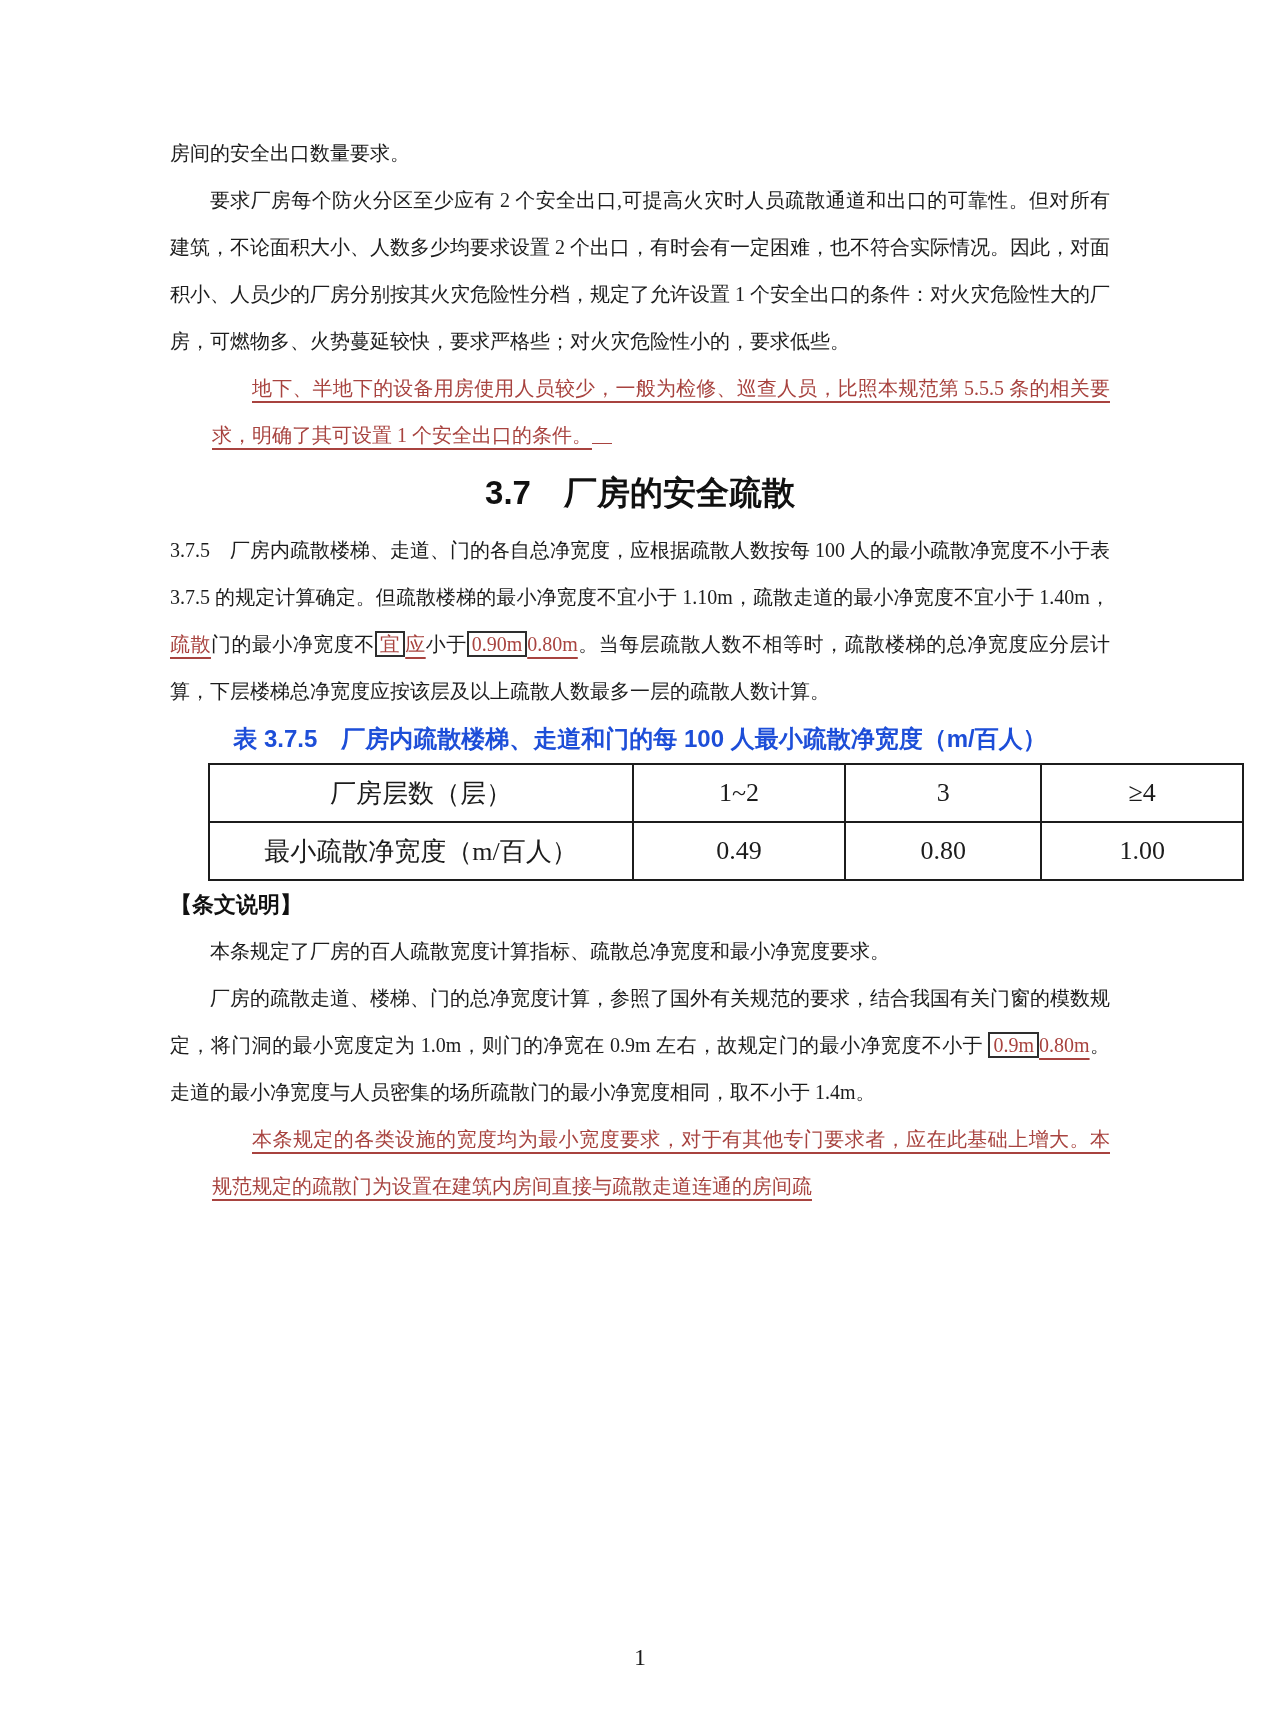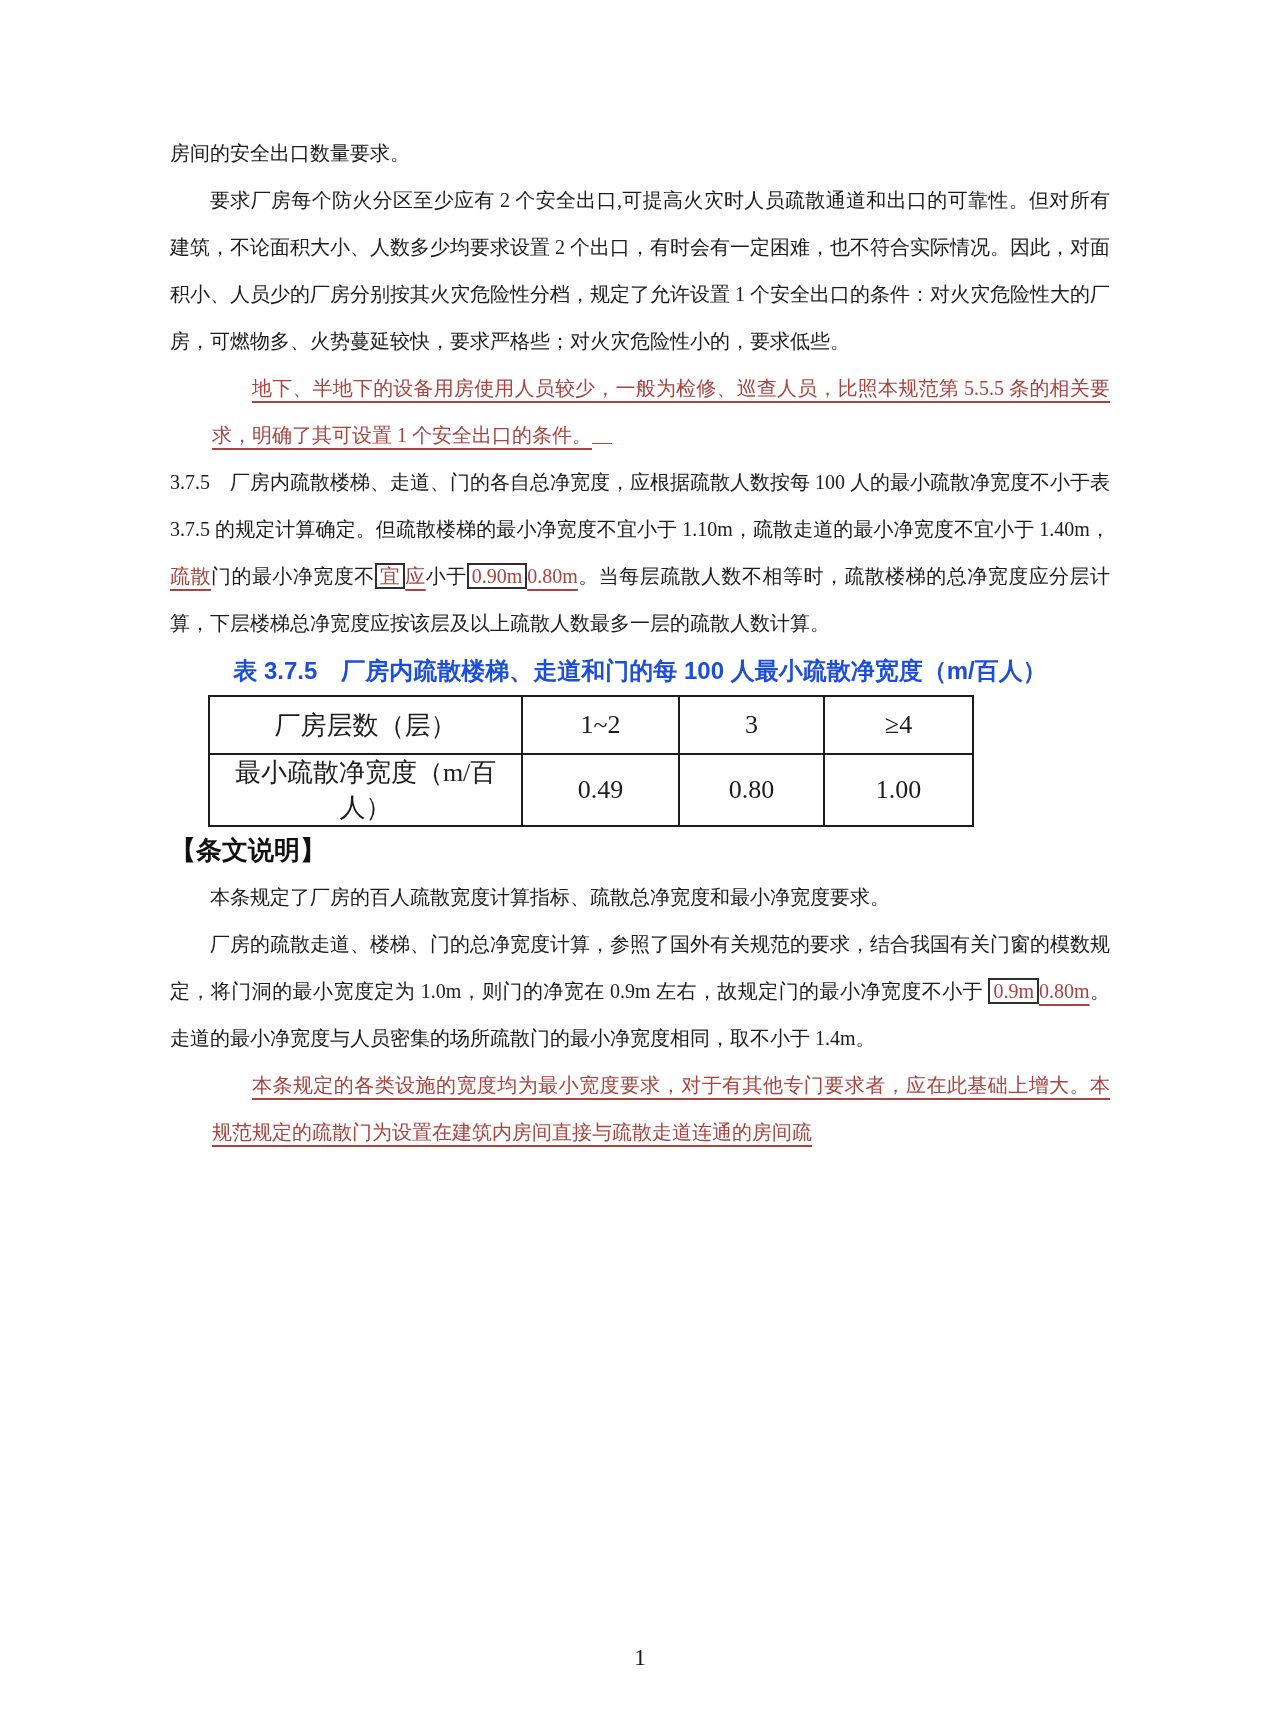--- a/index.html
+++ b/index.html
@@ -51,49 +51,50 @@
     font-weight:bold;font-size:33px;line-height:52px;
     text-align:center;margin:8px 0 8px 0;color:#111;
   }
   .tbl-title{
     font-family:"Liberation Sans","DejaVu Sans",sans-serif;
     font-weight:bold;font-size:24px;line-height:44px;
     text-align:center;margin-top:2px;color:#1d4ed8;
   }
   table.spec{
     border-collapse:collapse;
-    width:766px;margin-left:38px;margin-top:2px;
+    width:1036px;margin-left:38px;margin-top:2px;
     table-layout:fixed;
   }
   table.spec td{
     border:2px solid #1c1c1c;
     text-align:center;vertical-align:middle;
     font-size:26px;height:56px;padding:0 4px;
   }
   col.c1{width:41%;} col.c2{width:20.5%;} col.c3{width:19%;} col.c4{width:19.5%;}
   .h-explain{
     font-family:"Liberation Sans","DejaVu Sans",sans-serif;
-    font-weight:bold;font-size:26px;line-height:47px;color:#111;
+    font-weight:bold;font-size:22px;line-height:47px;color:#111;
   }
   .page-num{
     position:absolute;left:0;right:0;bottom:48px;
     text-align:center;font-size:24px;color:var(--ink);
   }
 </style>
 </head>
 <body>
 
 <main class="content">
 
   <p class="body">房间的安全出口数量要求。</p>
 
   <p class="body indent">要求厂房每个防火分区至少应有 2 个安全出口,可提高火灾时人员疏散通道和出口的可靠性。但对所有建筑，不论面积大小、人数多少均要求设置 2 个出口，有时会有一定困难，也不符合实际情况。因此，对面积小、人员少的厂房分别按其火灾危险性分档，规定了允许设置 1 个安全出口的条件：对火灾危险性大的厂房，可燃物多、火势蔓延较快，要求严格些；对火灾危险性小的，要求低些。</p>
 
   <p class="body indent red u tail">地下、半地下的设备用房使用人员较少，一般为检修、巡查人员，比照本规范第 5.5.5 条的相关要求，明确了其可设置 1 个安全出口的条件。</p>
 
+  <h1 class="h-section">3.7　厂房的安全疏散</h1>
 
   <p class="body"><span>3.7.5　厂房内疏散楼梯、走道、门的各自总净宽度，应根据疏散人数按每 100 人的最小疏散净宽度不小于表 3.7.5 的规定计算确定。但疏散楼梯的最小净宽度不宜小于 1.10m，疏散走道的最小净宽度不宜小于 1.40m，</span><span class="ins">疏散</span><span>门的最小净宽度不</span><span class="del">宜</span><span class="ins">应</span><span>小于</span><span class="del">0.90m</span><span class="ins">0.80m</span><span>。当每层疏散人数不相等时，疏散楼梯的总净宽度应分层计算，下层楼梯总净宽度应按该层及以上疏散人数最多一层的疏散人数计算。</span></p>
 
   <p class="tbl-title">表 3.7.5　厂房内疏散楼梯、走道和门的每 100 人最小疏散净宽度（m/百人）</p>
 
   <table class="spec">
     <colgroup>
         <col class="c1">
         <col class="c2">
         <col class="c3">

